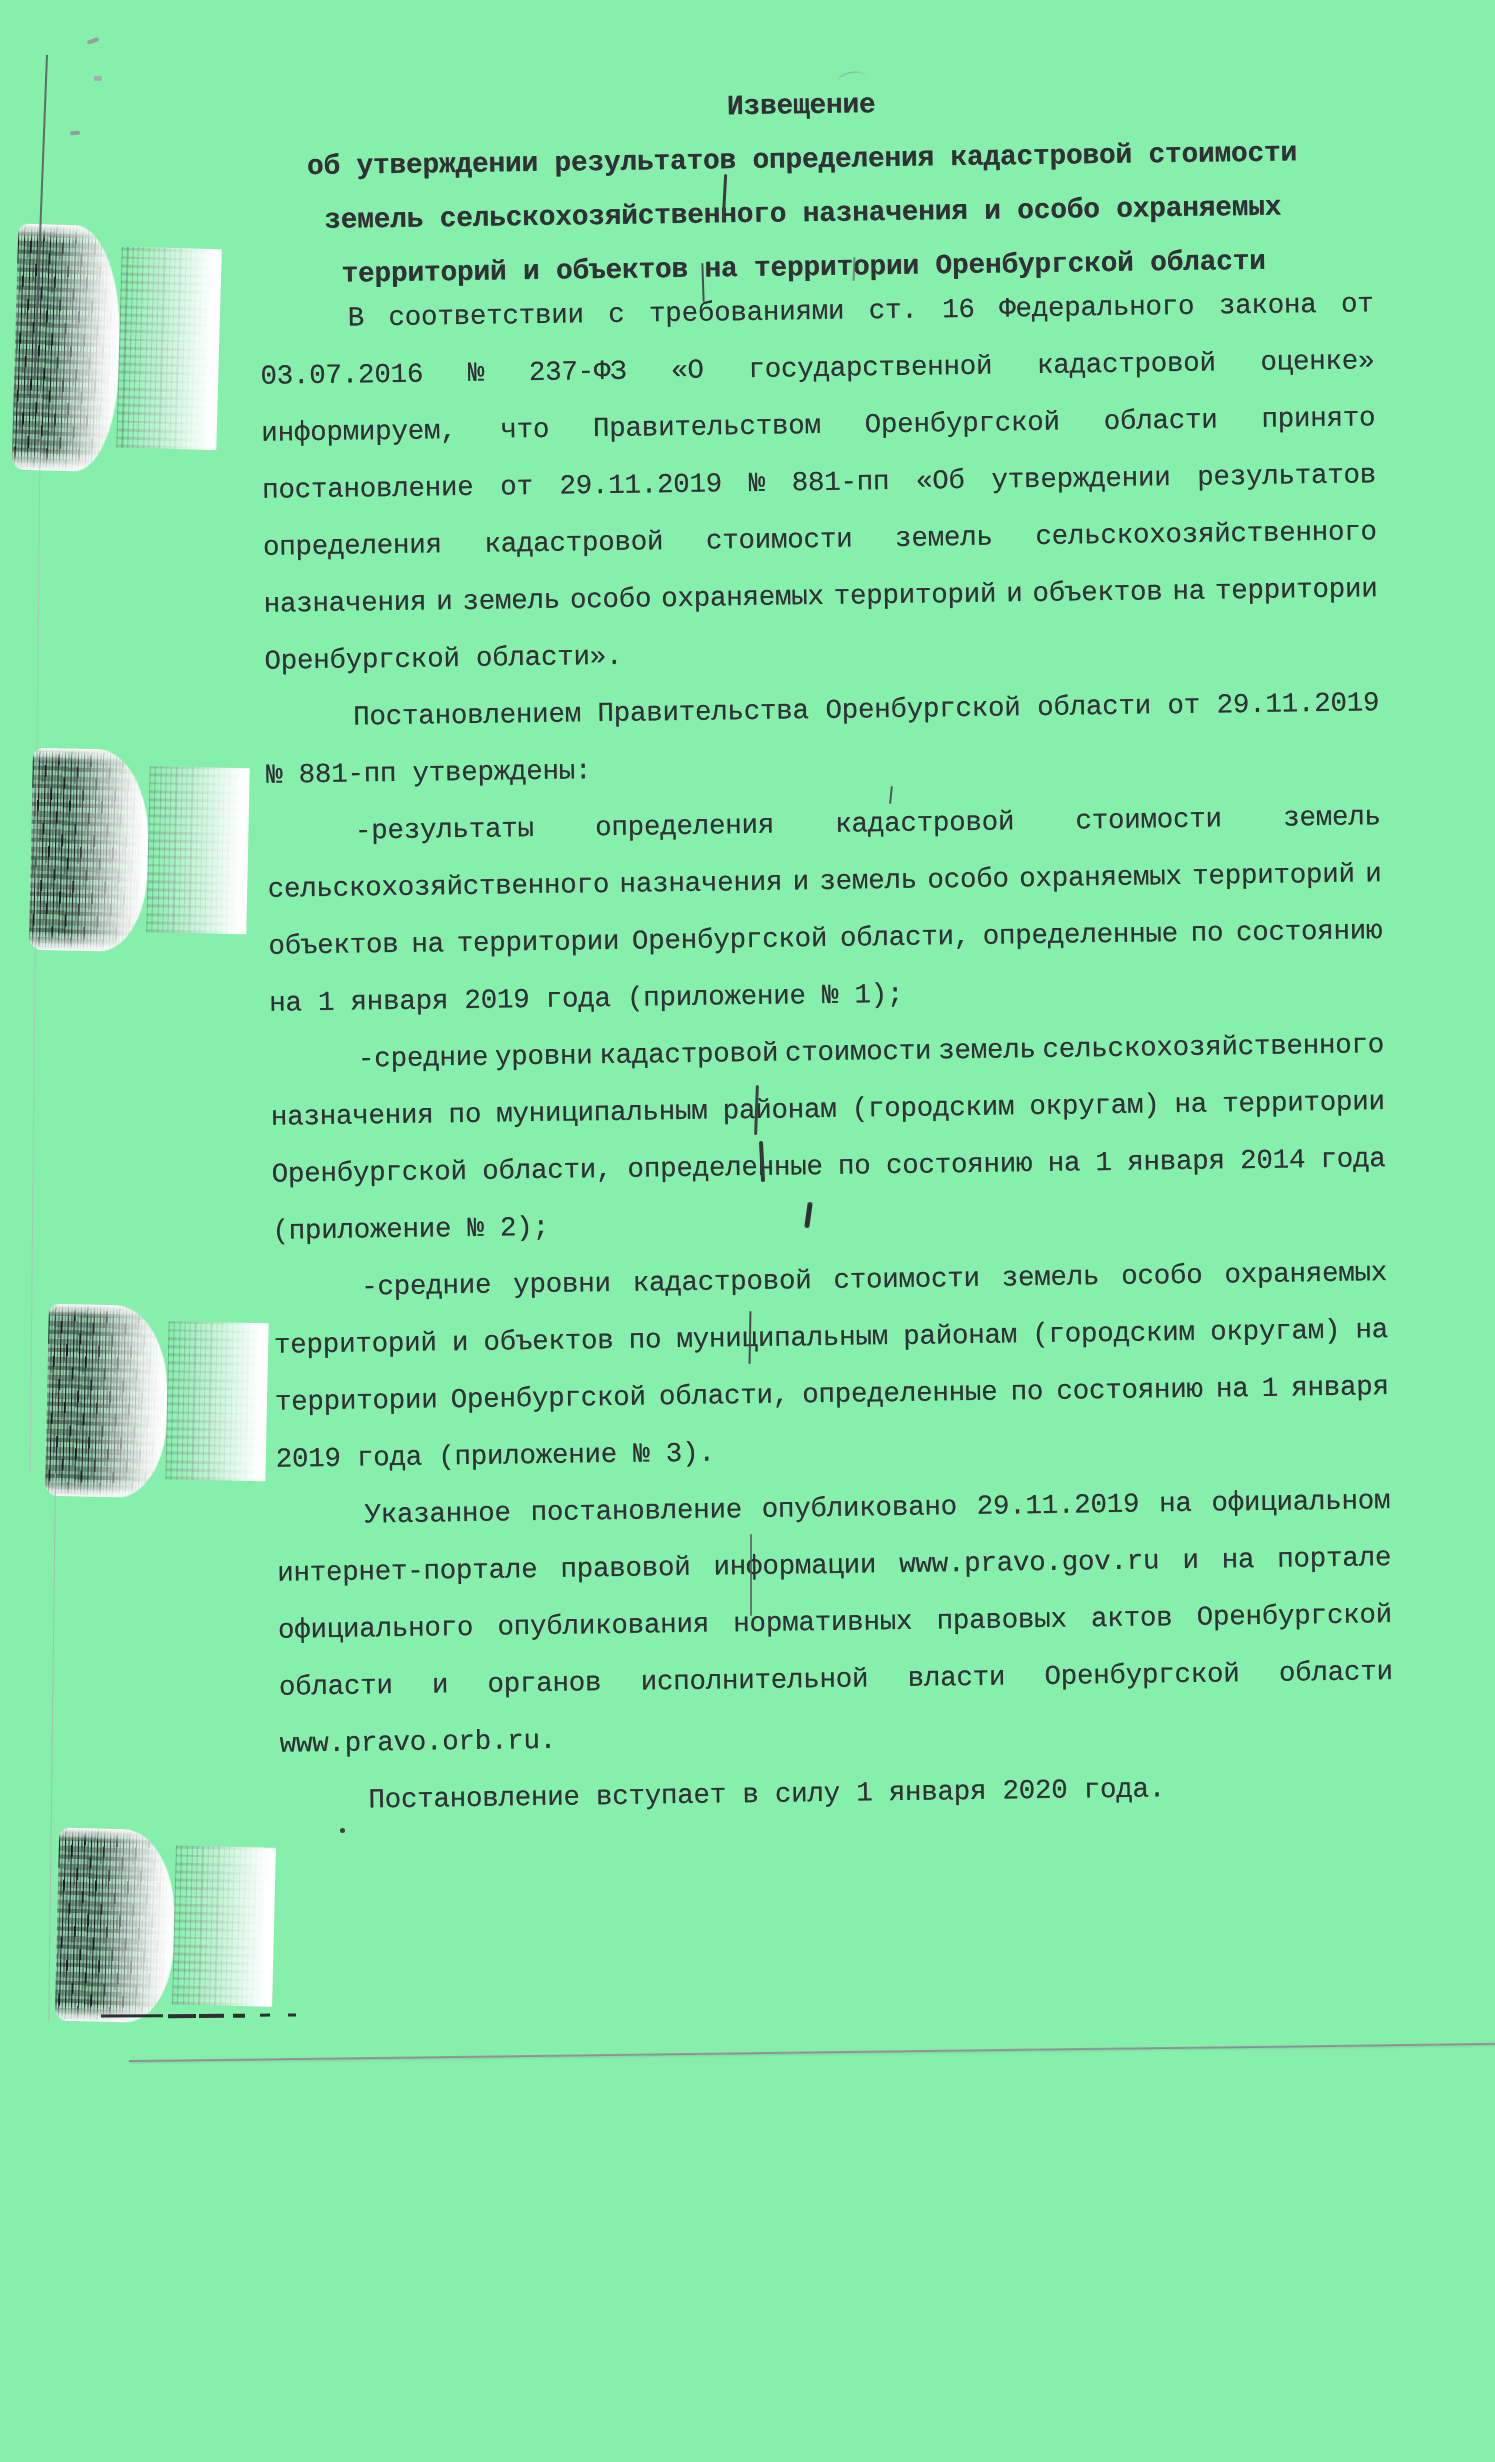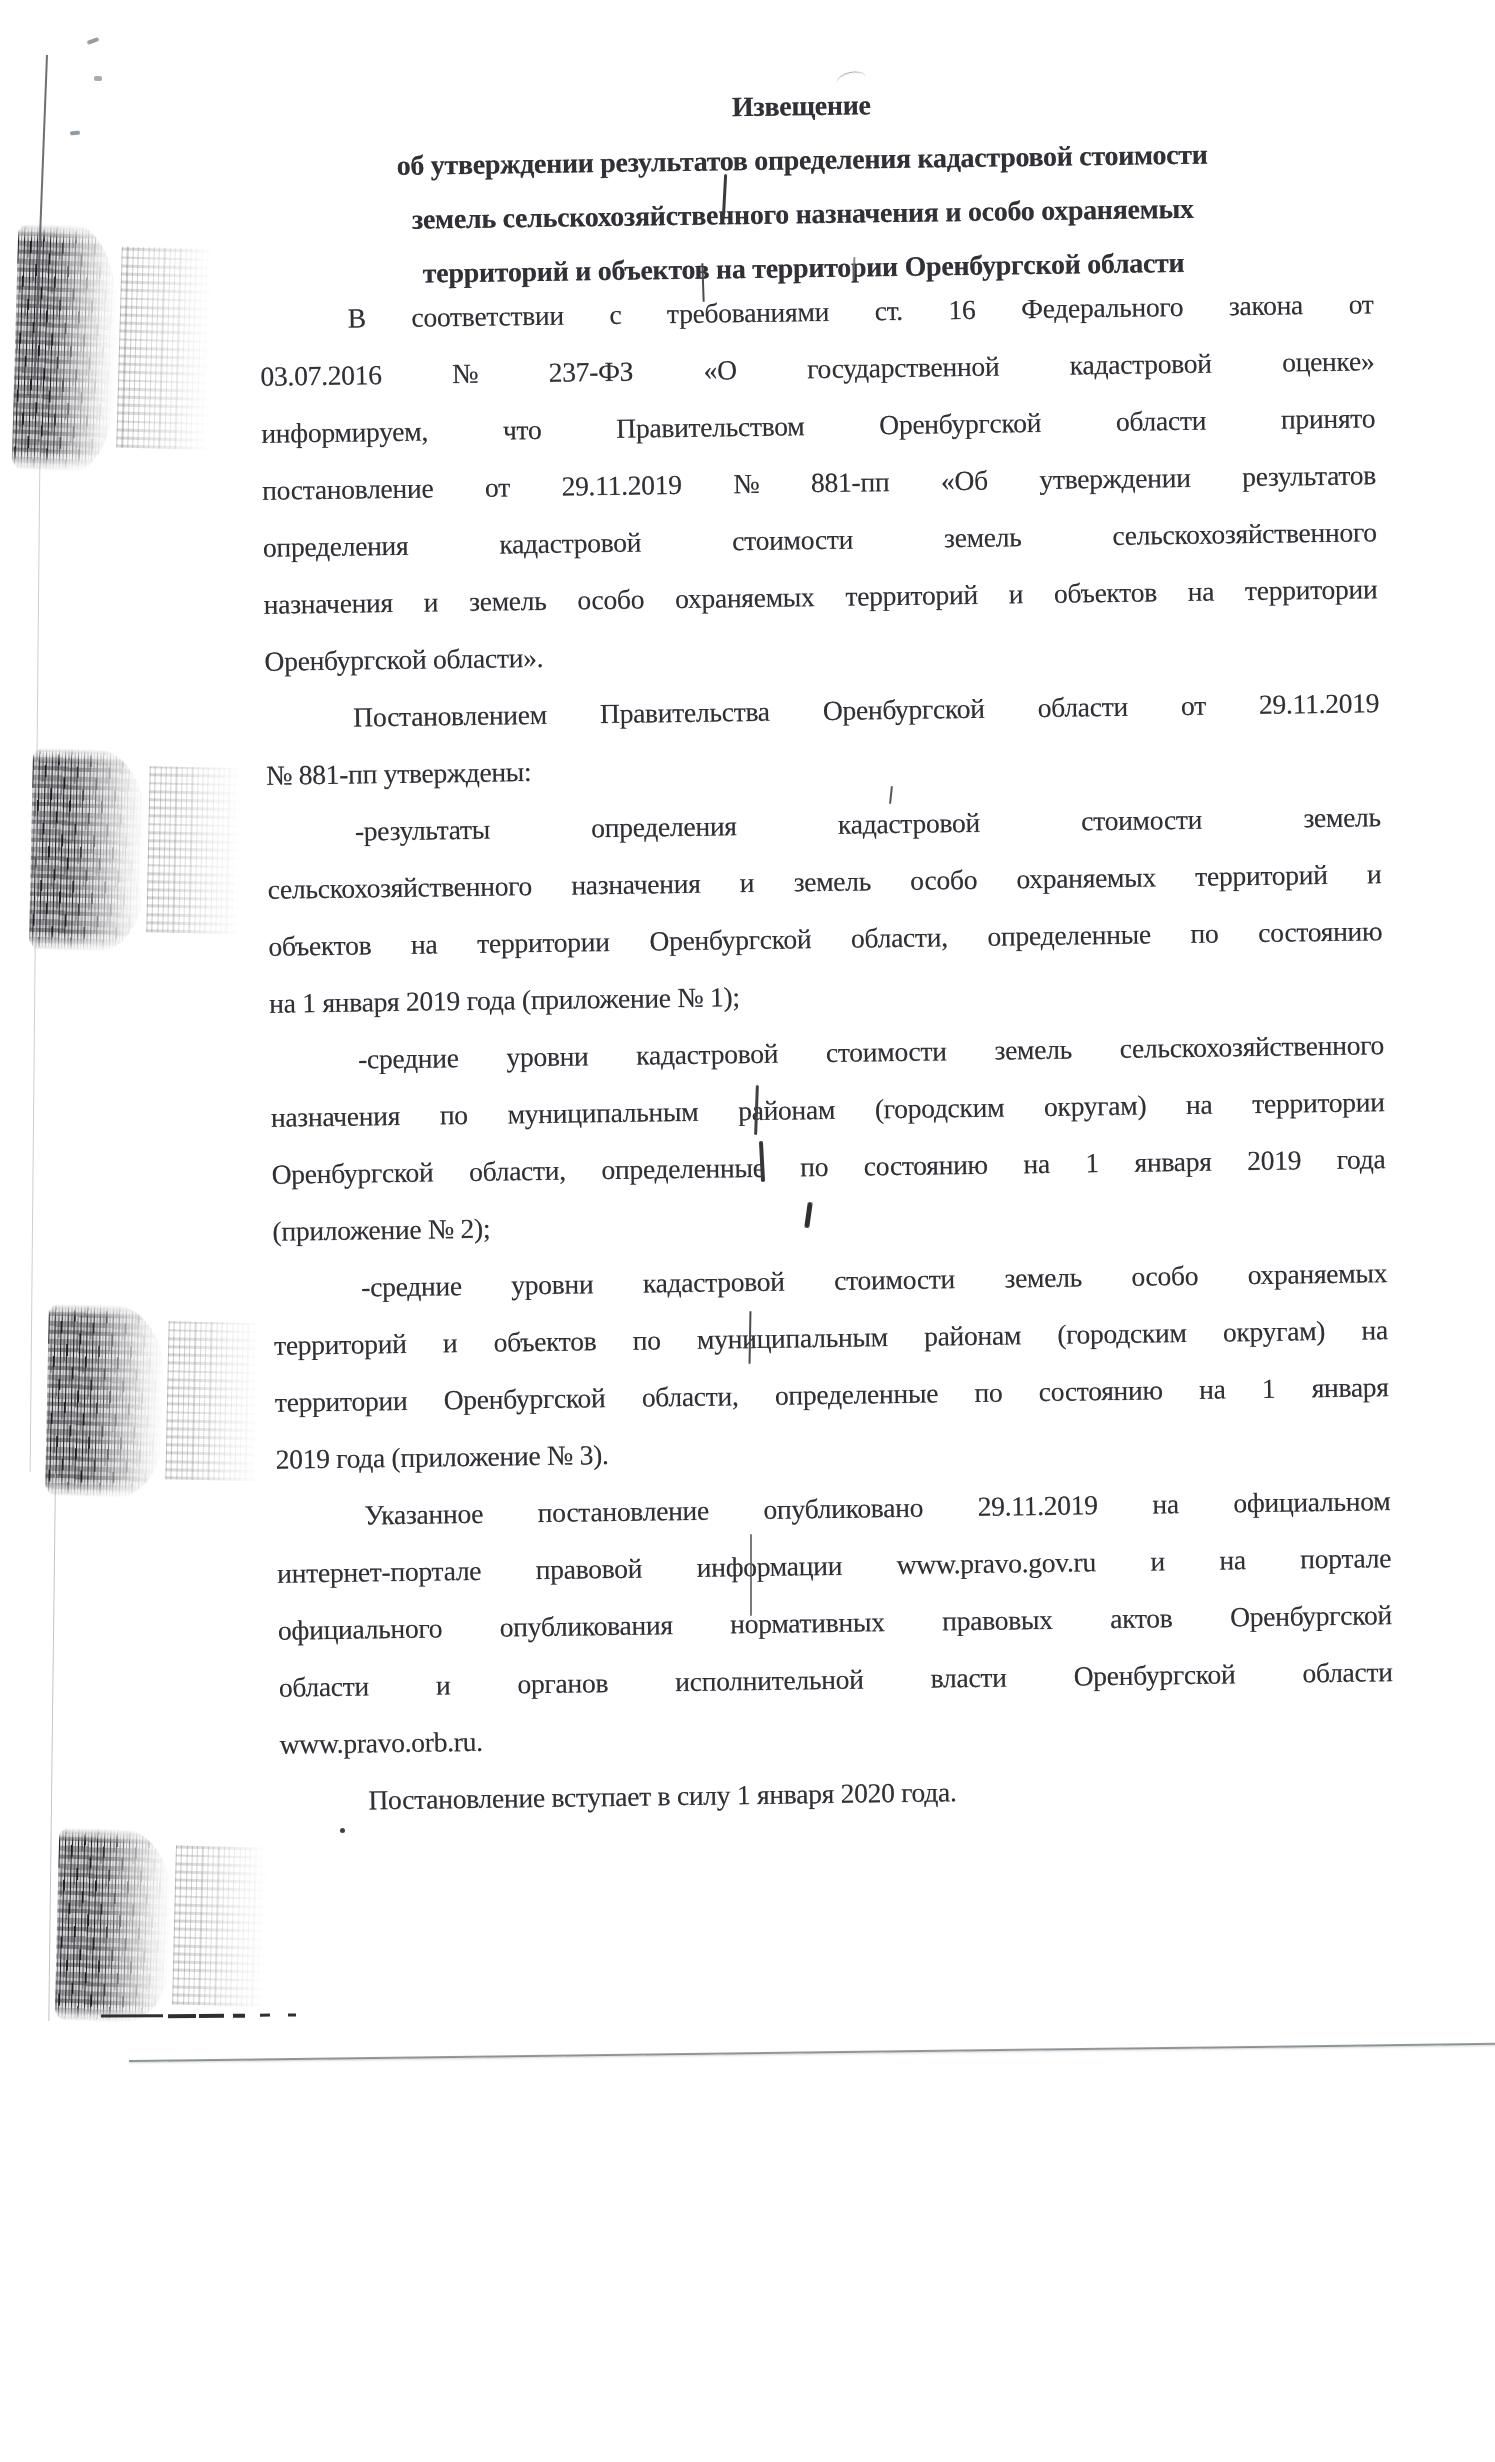--- a/index.html
+++ b/index.html
@@ -1,21 +1,21 @@
 <!DOCTYPE html>
 <html style="font-size:9.4px"><head>
 <meta charset="utf-8">
 <style>
   html,body{margin:0;padding:0;background:#e8e8e8;}
   .page{
     position:relative;
     width:1495px;height:2462px;
-    background:#ffffff;
+    background:#86efac;
     overflow:hidden;
-    font-family:Liberation Serif, serif;
+    font-family:Liberation Mono, monospace;
     color:#303036;
   }
   
   .content{
     position:absolute;left:0;top:0;width:1495px;height:2462px;
     transform:rotate(-0.8deg);
     transform-origin:821px 1055px;
   }
   .title-block{
     position:absolute;left:243px;top:79px;width:1143px;
@@ -232,21 +232,21 @@
           </div>
         <div class="line" data-justify="">
             <span>Оренбургской</span>
             <span>области,</span>
             <span>определенные</span>
             <span>по</span>
             <span>состоянию</span>
             <span>на</span>
             <span>1</span>
             <span>января</span>
-            <span>2019</span>
+            <span>2014</span>
             <span>года</span>
           </div>
         <div class="line">(приложение № 2);</div>
       </div>
 
       <div>
         <div class="line first" data-justify="">
             <span>-средние</span>
             <span>уровни</span>
             <span>кадастровой</span>

